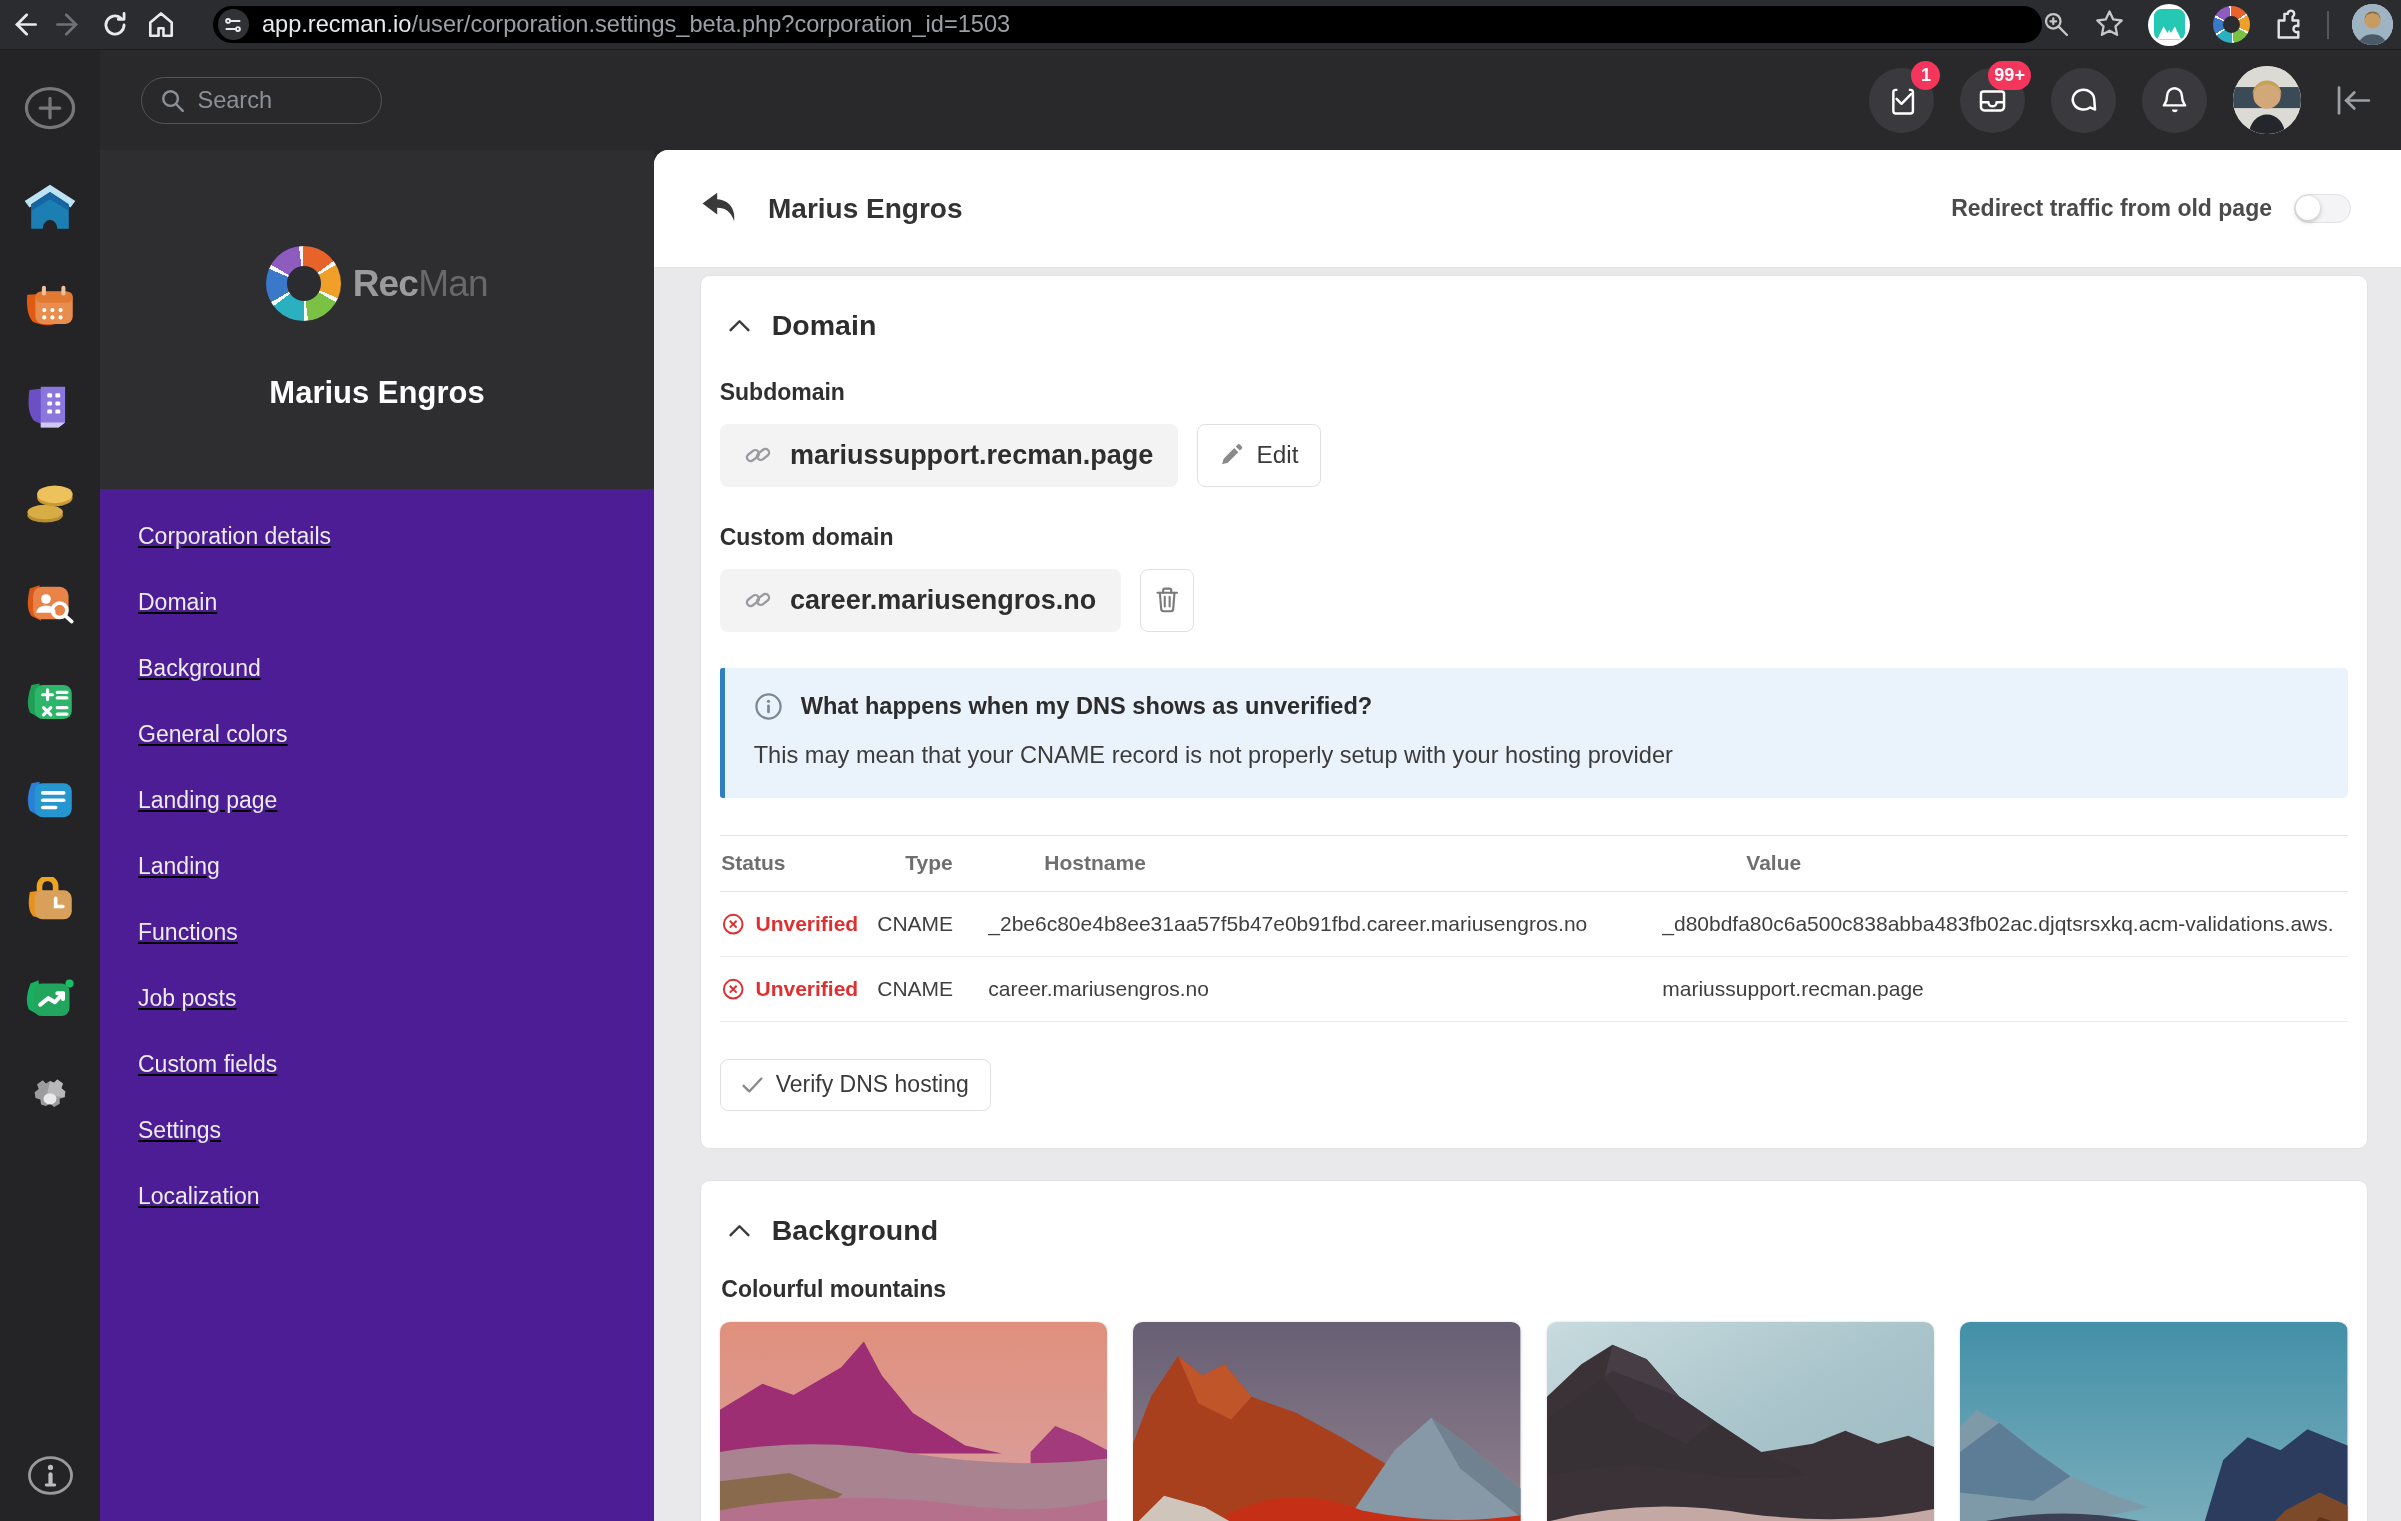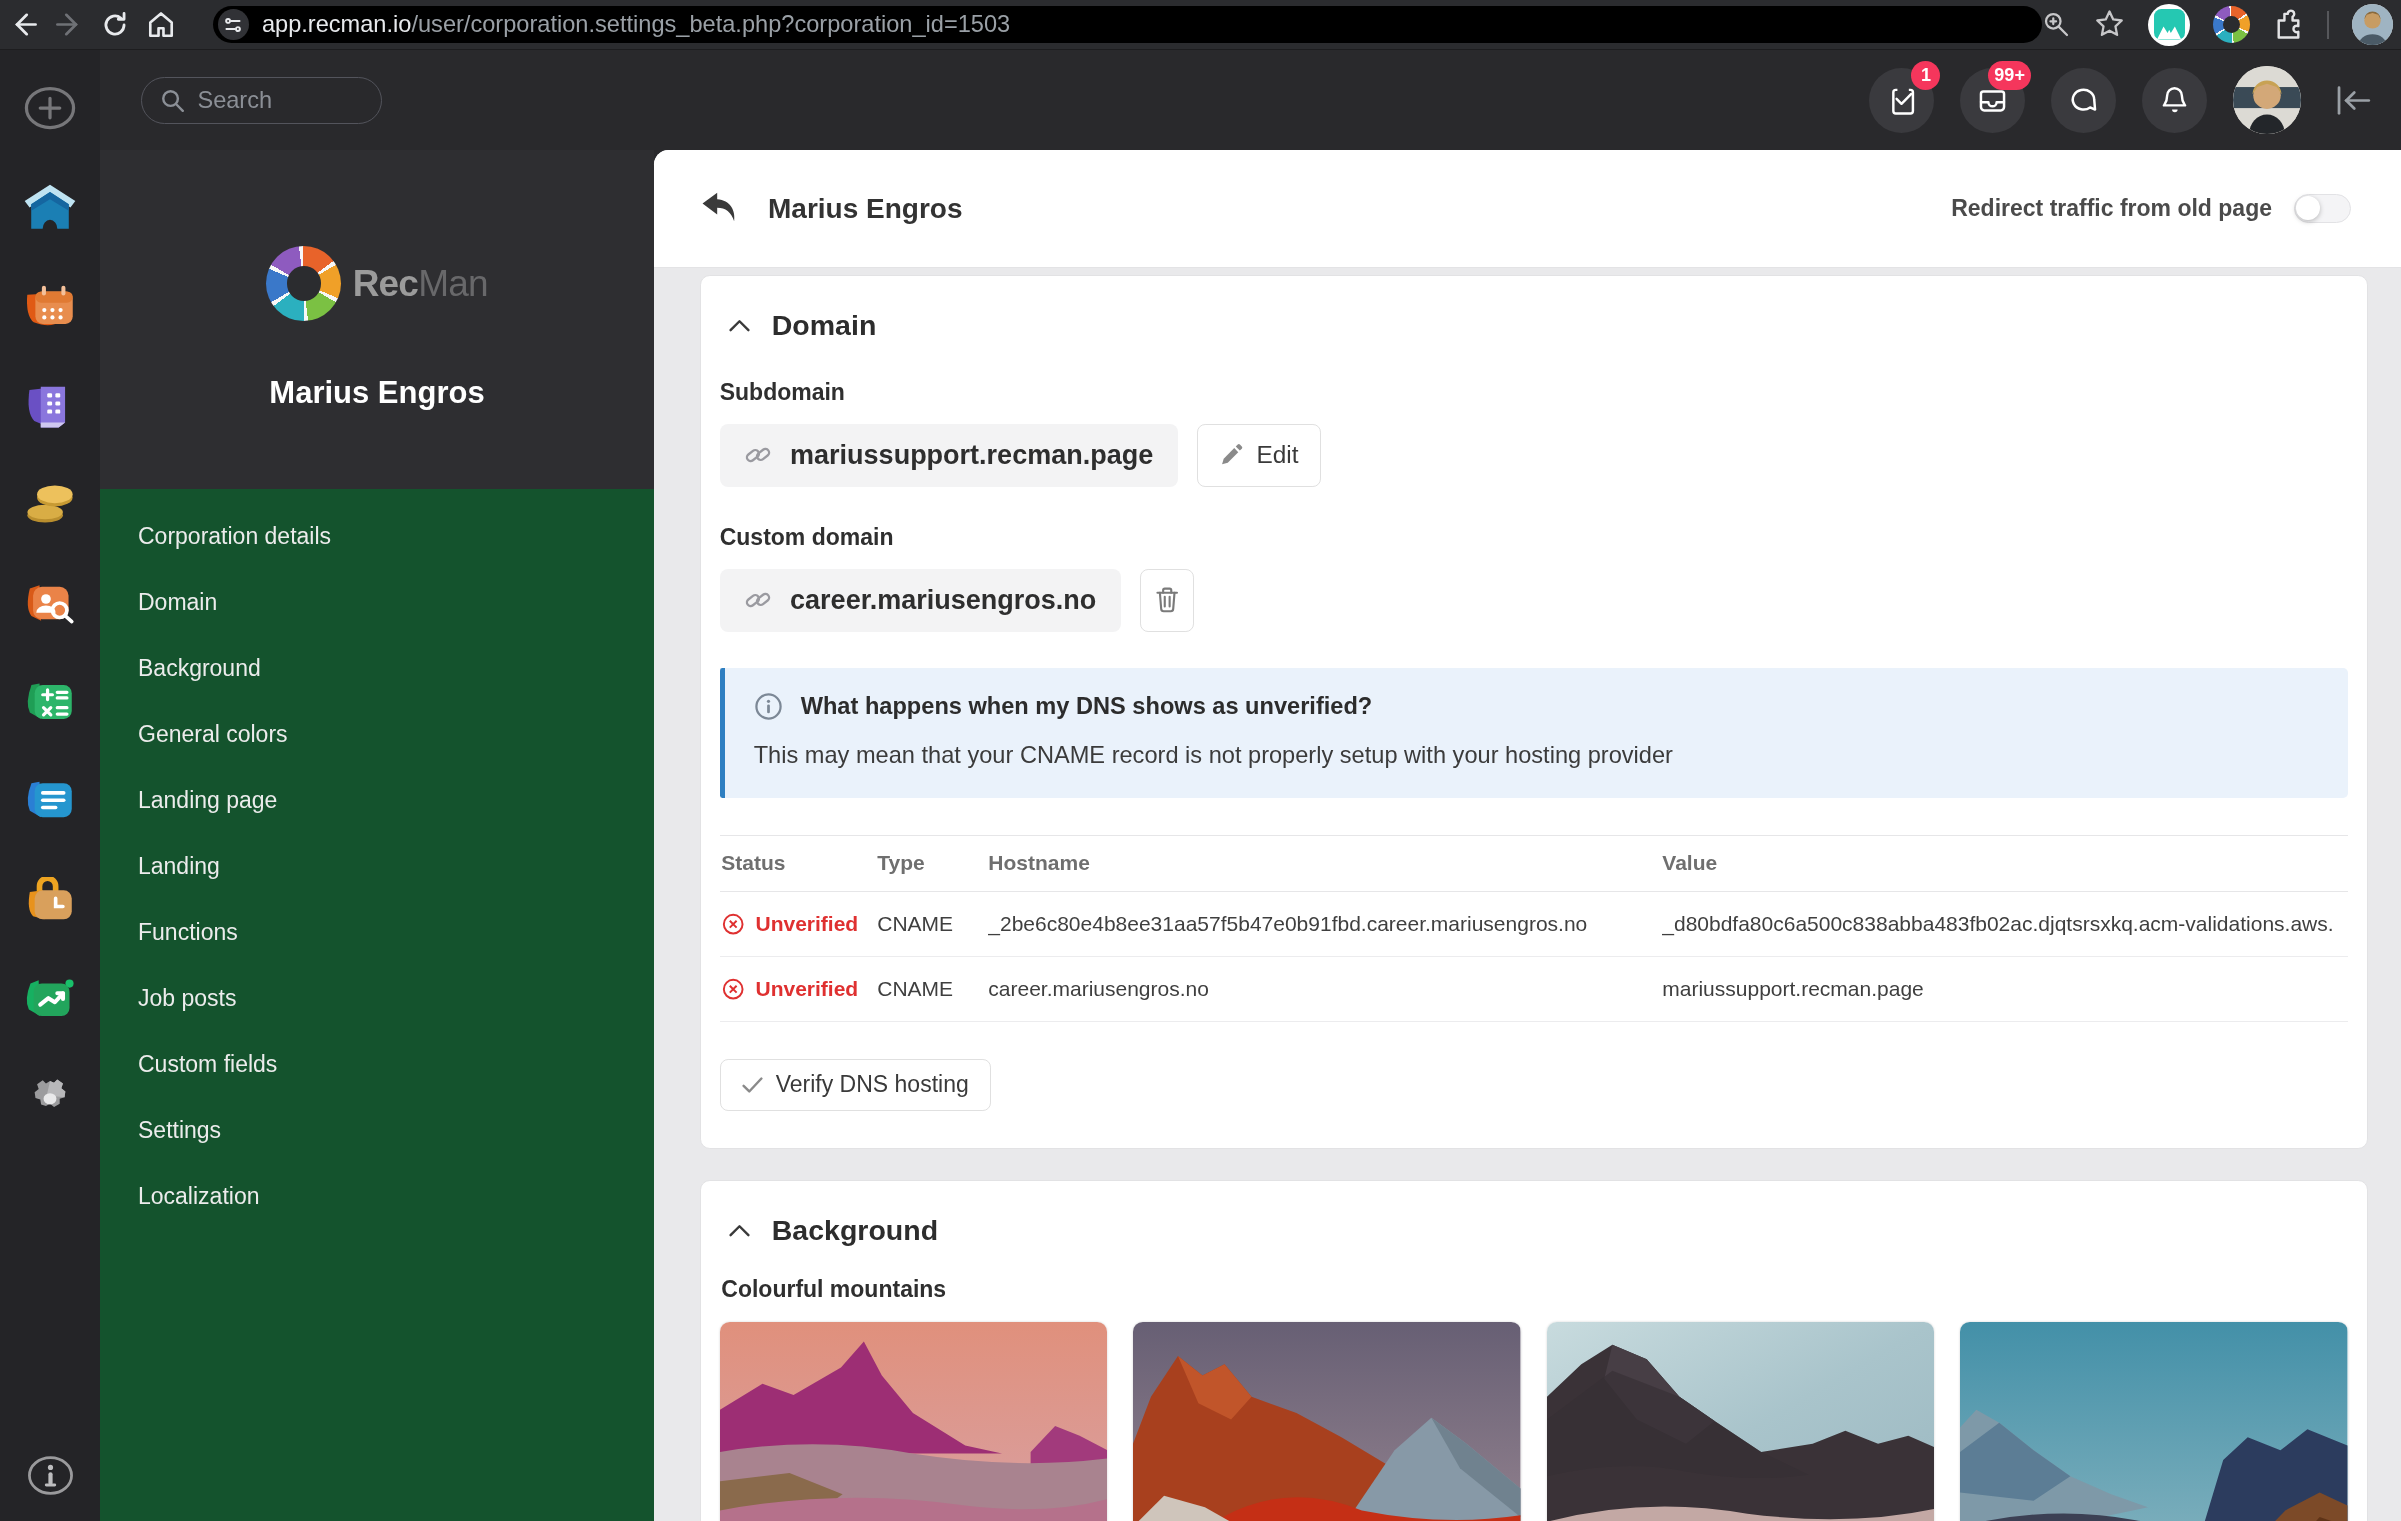--- a/index.html
+++ b/index.html
@@ -41,21 +41,21 @@
 
   
   .body-row { flex:1; display:flex; min-height:0; }
   .sidebar { width:554px; flex:0 0 auto; display:flex; flex-direction:column; background:#2e2e31; }
   .side-top { height:339px; display:flex; flex-direction:column; align-items:center; justify-content:flex-start; padding-top:96px; }
   .brand { display:flex; align-items:center; gap:11.4px; }
   .brand-pin { width:75px; height:75px; }
   .brand-name { font-size:37px; color:#9b9b9b; font-weight:bold; letter-spacing:-0.8px; }
   .brand-name .lt { color:#68686a; font-weight:300; }
   .side-title { margin-top:54px; color:#fff; font-size:31px; font-weight:bold; }
-  .menu { flex:1; background:#14532d; padding-top:14.6px; }
+  .menu { flex:1; background:#4c1d95; padding-top:14.6px;text-decoration:underline; }
   .menu-item { height:66px; display:flex; align-items:center; padding-left:38px; color:#ececec; font-size:23px; cursor:pointer; }
 
   
   .content { flex:1; display:flex; flex-direction:column; min-width:0; background:#e9e9eb; border-top-left-radius:14.6px; overflow:hidden; }
   .page-header { height:118px; background:#fff; border-bottom:1.6px solid #e3e3e5; display:flex; align-items:center; padding:0 50px 0 39px; flex:0 0 auto; }
   .back-btn { width:52px; height:52px; display:flex; align-items:center; justify-content:center; margin-right:23px; }
   .page-title { font-size:28px; font-weight:bold; color:#333; }
   .redirect { margin-left:auto; display:flex; align-items:center; gap:22px; }
   .redirect-label { font-size:23px; font-weight:600; color:#4b4b4b; }
   .toggle { width:57px; height:29px; border-radius:14.6px; background:#f4f4f6; border:1.6px solid #e2e2e5; position:relative; }
@@ -74,21 +74,21 @@
   .icon-btn { width:54px; justify-content:center; padding:0; }
   .helper { font-size:18px; color:#8f8f8f; margin-top:13px; }
 
   .info-box { margin-top:36px; background:#eaf2fb; border-left:5.7px solid #2f7fc1; border-radius:2.4px 4.9px 4.9px 2.4px; padding:24.4px 29px 29px 29px; }
   .info-title-row { display:flex; align-items:center; gap:18px; }
   .info-title { font-size:23.6px; font-weight:bold; color:#2c2c2c; }
   .info-body { font-size:23.6px; color:#3b3b3b; margin-top:21px; }
 
   .dns-table { margin-top:37px; }
   .dns-row { display:grid; grid-template-columns:156px 111px 674px 1fr; align-items:center; padding-left:1.6px; }
-  .dns-head { height:57px; border-top:1.6px solid #e6e6e8; border-bottom:1.6px solid #e6e6e8; }
+  .dns-head { height:57px; border-top:1.6px solid #e6e6e8; border-bottom:1.6px solid #e6e6e8;gap:28px; }
   .dns-head .cell { font-size:21px; font-weight:bold; color:#6f6f6f; }
   .dns-data { height:65px; border-bottom:1.6px solid #ececee; }
   .dns-data .cell { font-size:21px; color:#3f3f3f; white-space:nowrap; overflow:hidden; }
   .status-cell { display:flex; align-items:center; gap:9.8px; color:#df3030 !important; font-weight:600; }
   .verify-btn { margin-top:37px; height:52px; }
   .verify-btn .btn-label { font-size:23px; }
 
   .bg-label { font-size:23px; font-weight:600; color:#2f2f2f; margin-top:29px; padding-left:1.6px; }
   .thumb-grid { display:grid; grid-template-columns:repeat(4,1fr); gap:26px; margin-top:19.5px; }
   .thumb { height:225px; border-radius:9.8px; overflow:hidden; box-shadow:0 0.8px 2.4px rgba(0,0,0,.18); }

